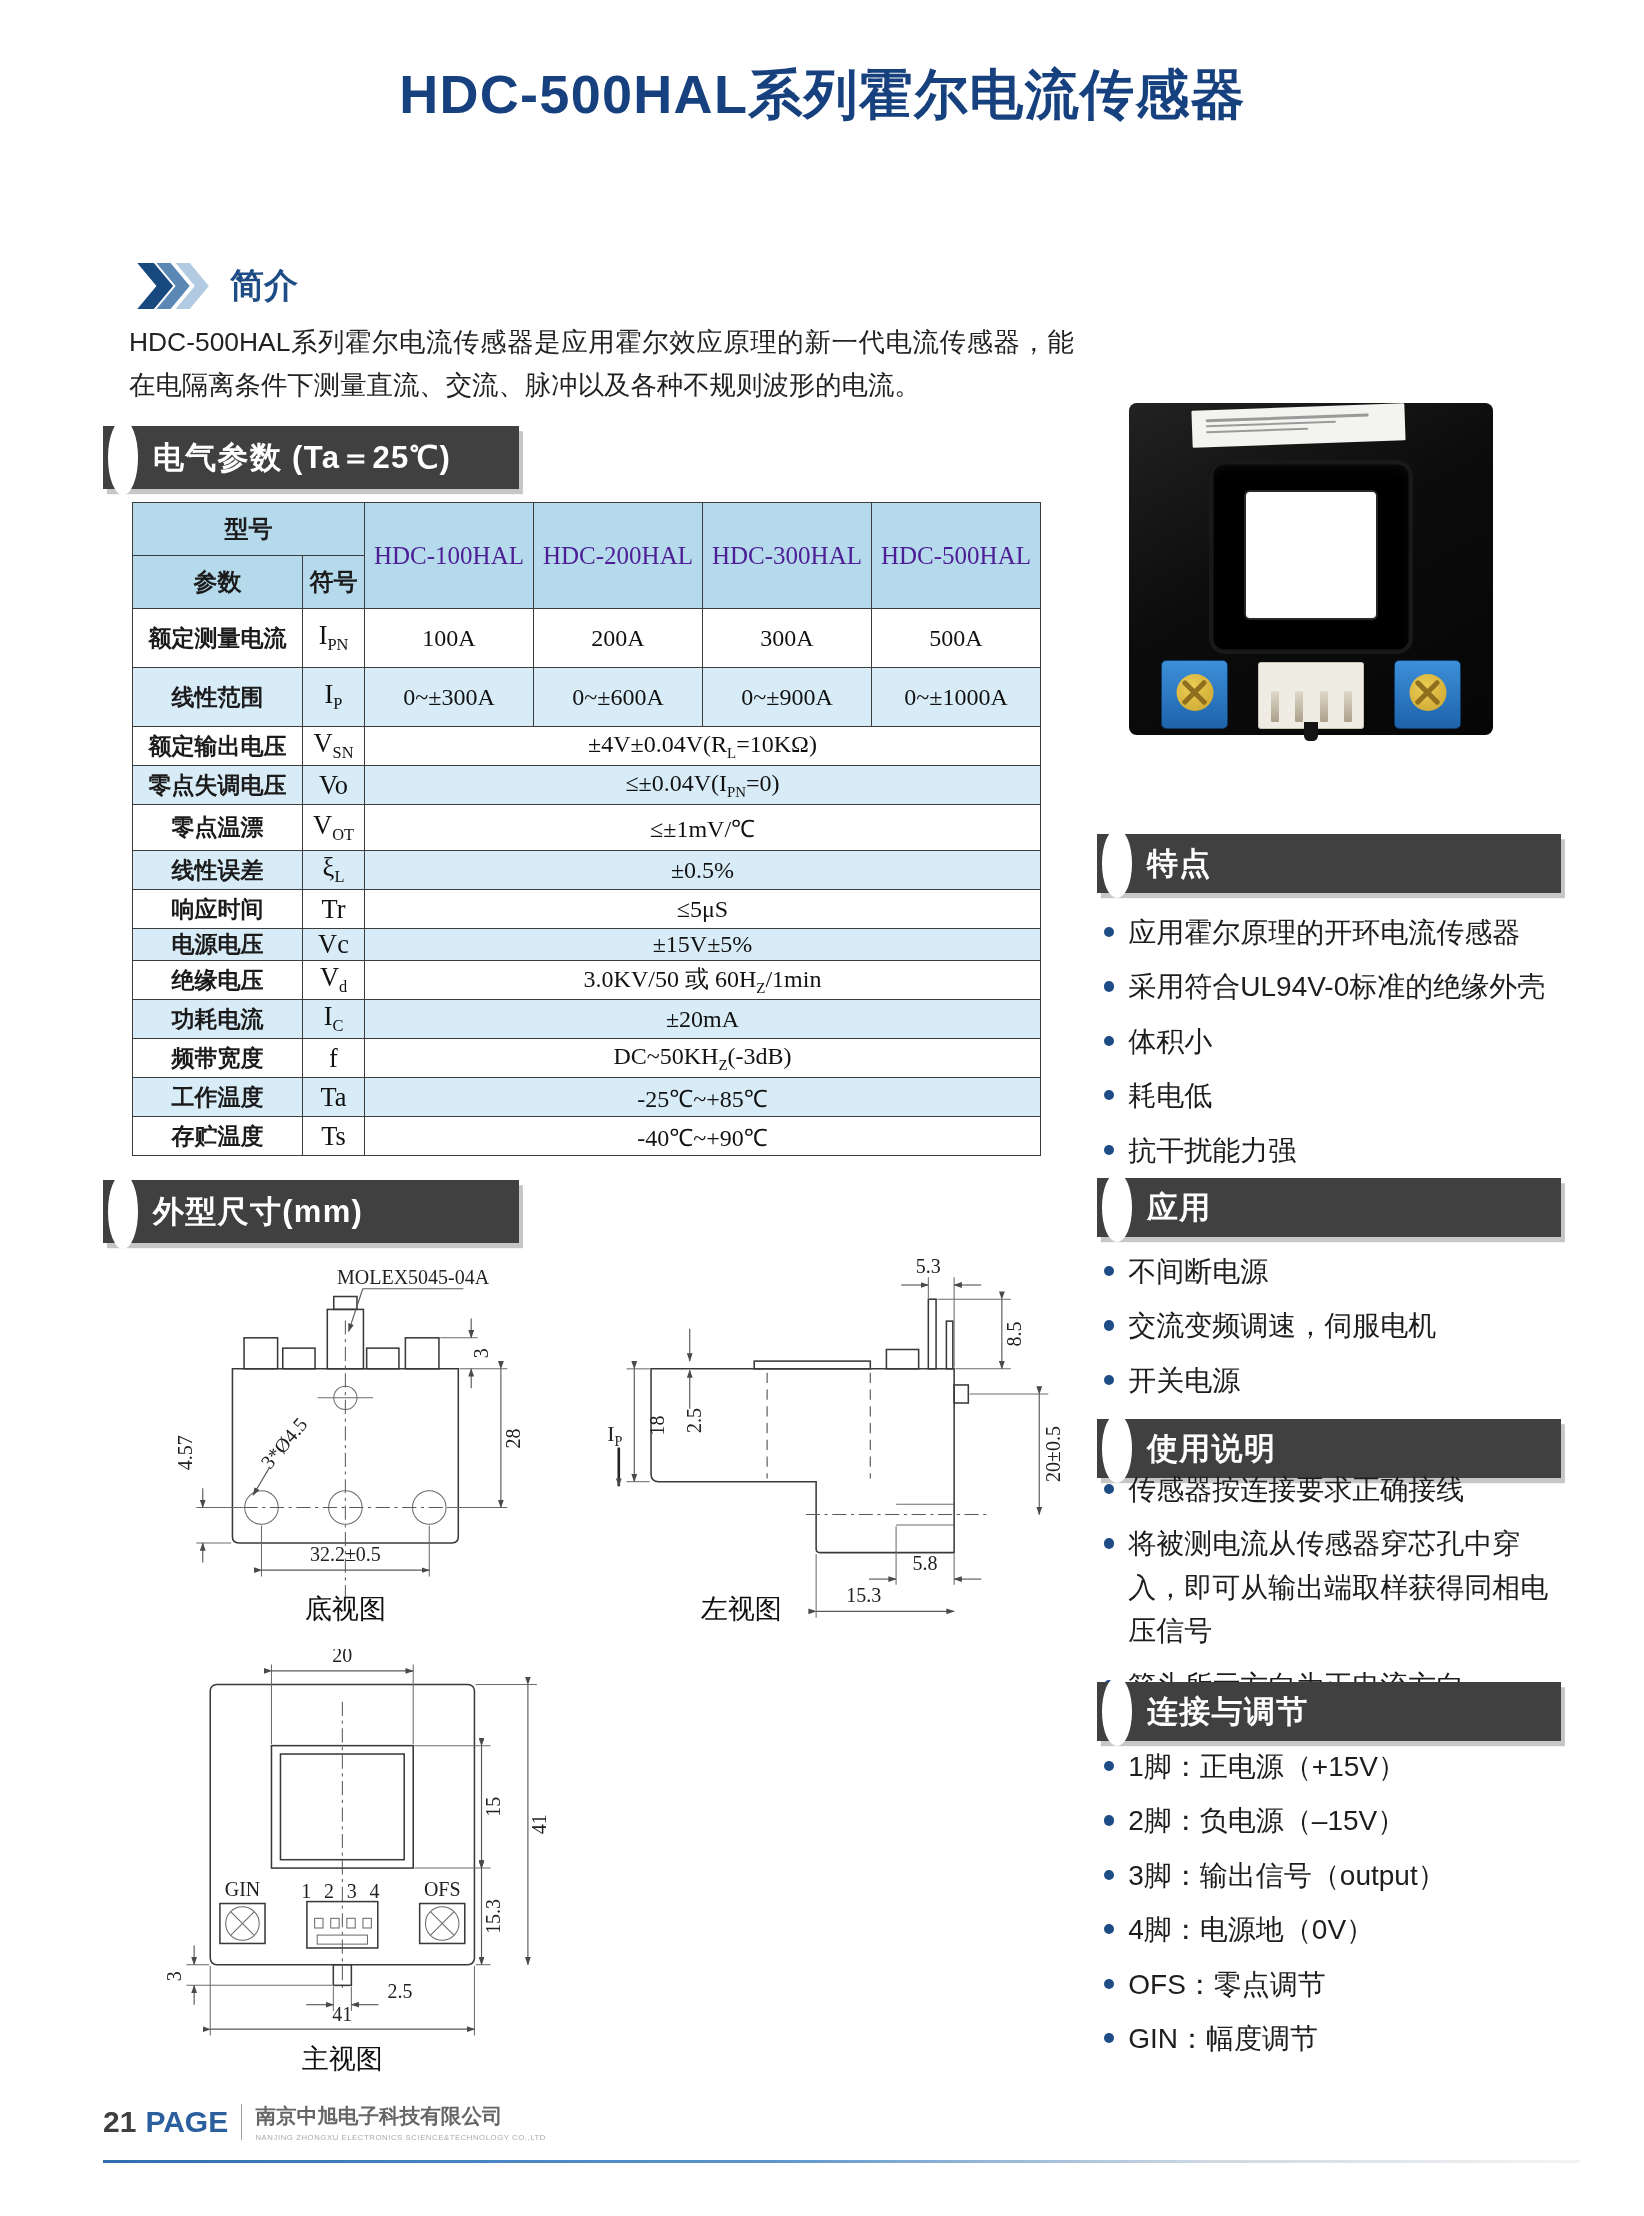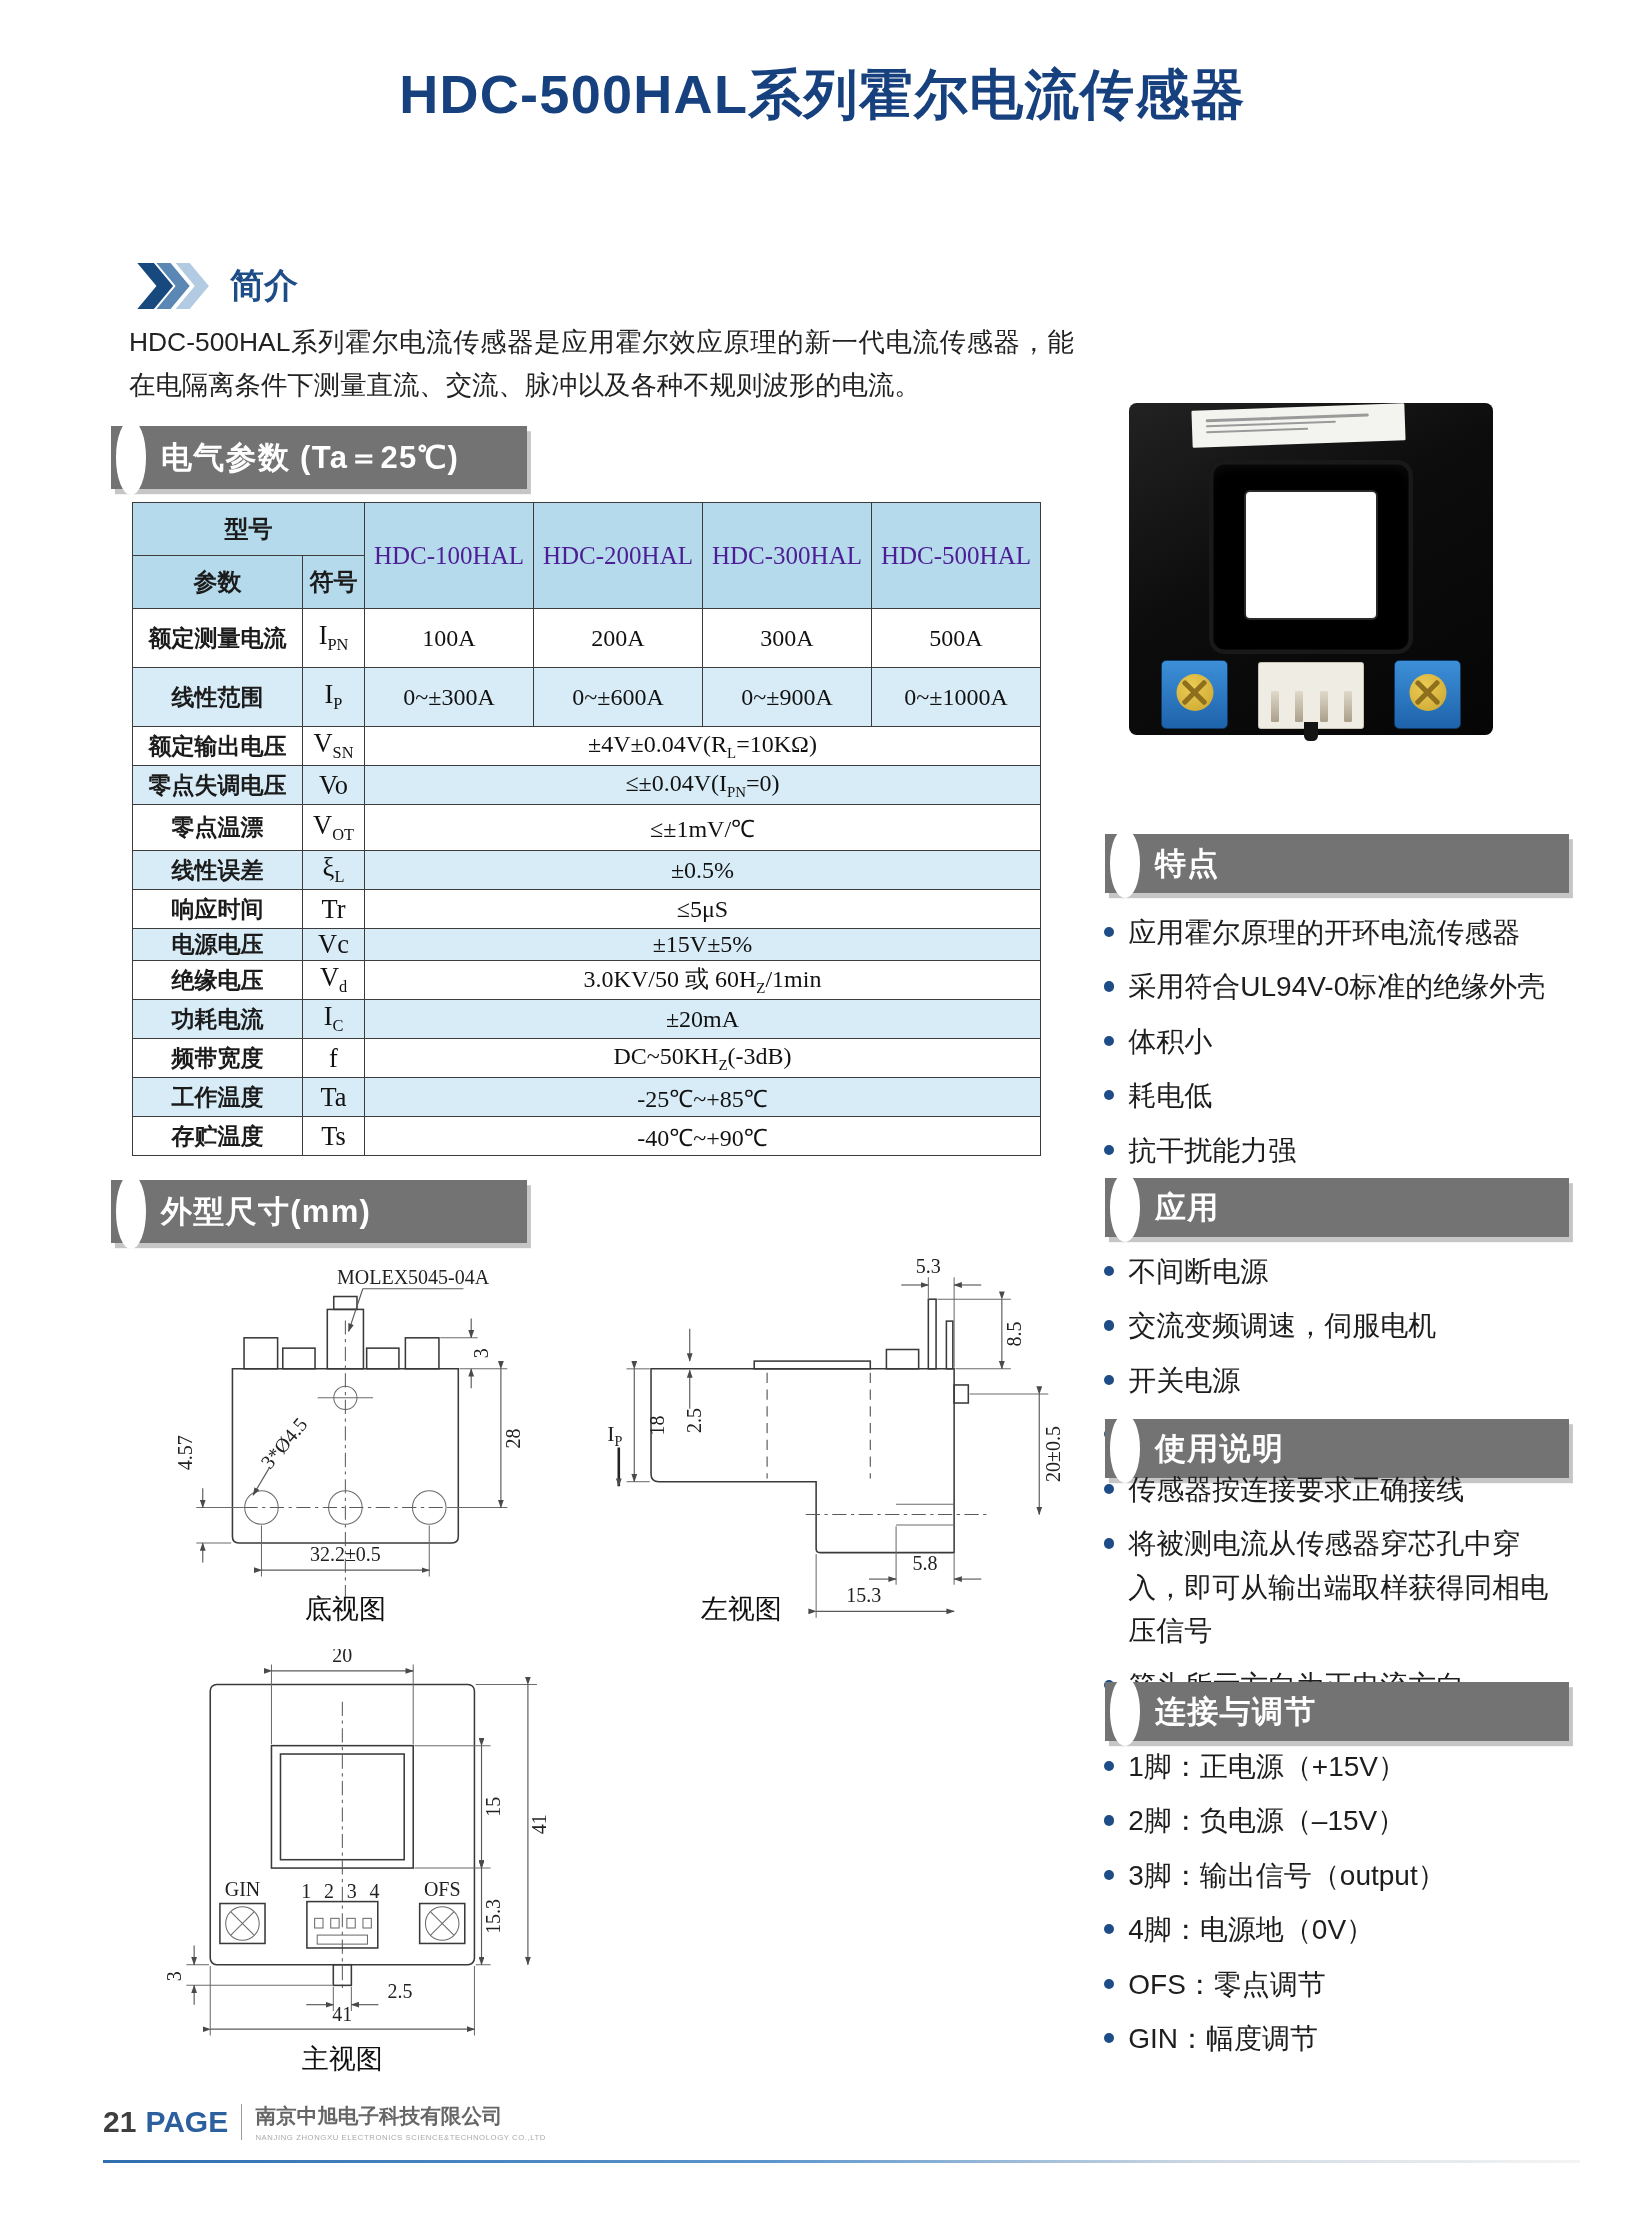--- a/index.html
+++ b/index.html
@@ -7,22 +7,22 @@
   .abs{position:absolute;}
   
   #page-title{left:0; right:0; top:59px; text-align:center; font-size:54px; font-weight:800;
     color:#16417e; letter-spacing:1.3px;}
   
   #intro-head{left:137px; top:263px; display:flex; align-items:center; gap:17px;}
   #intro-head .txt{font-size:34px; font-weight:700; color:#1d4c86;}
   #intro-body{left:129px; top:321px; width:945px; font-size:26.4px; line-height:1.62; color:#222;
     text-align:justify; font-weight:500;}
   
-  .banner{background:#737373; color:#fff; font-weight:700; display:flex; align-items:center;
-    box-shadow:3.9px 5.2px 0 #c6c6c6; position:absolute;margin-left:8px;}
+  .banner{background:#404040; color:#fff; font-weight:700; display:flex; align-items:center;
+    box-shadow:3.9px 5.2px 0 #c6c6c6; position:absolute;}
   .banner .cap{position:absolute; left:5.2px; top:-9%; height:118%; width:30px; background:#ffffff;
     border-radius:50%;}
   .banner .lbl{position:relative; padding-left:50px; font-size:31px; letter-spacing:1.3px;}
   .banner-left{left:103px; width:416px; height:63px;}
   .banner-right{left:1097px; width:464px; height:59px;}
   
   #param-table{position:absolute; left:132px; top:502px; border-collapse:collapse; table-layout:fixed;}
   #param-table td{border:1.3px solid #3c3c3c; text-align:center; vertical-align:middle; padding:0 3.9px;}
   #param-table .hd{background:#b5daec; font-size:24px; font-weight:700; color:#1b1b1b;}
   #param-table .model{background:#b5daec; font-family:"Liberation Serif", serif; font-size:25px; color:#4c1d95;}

